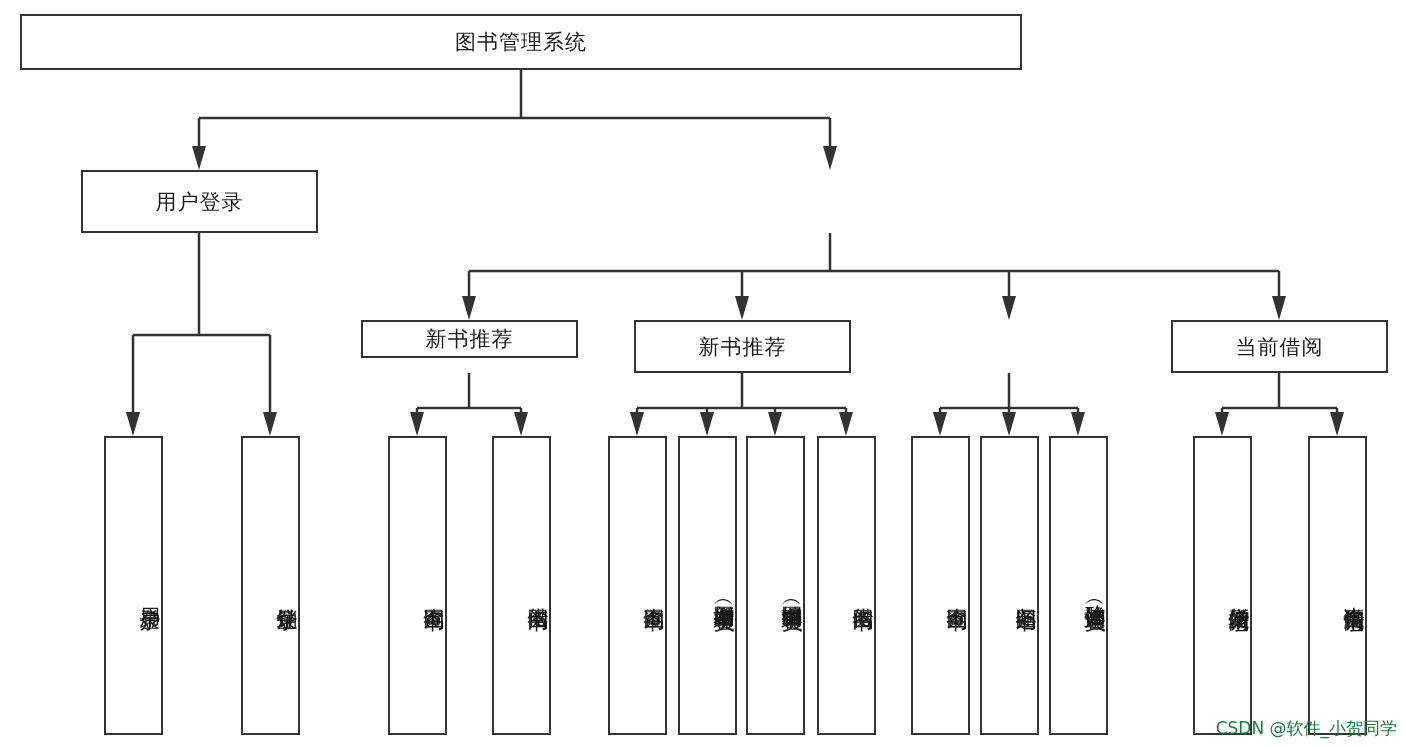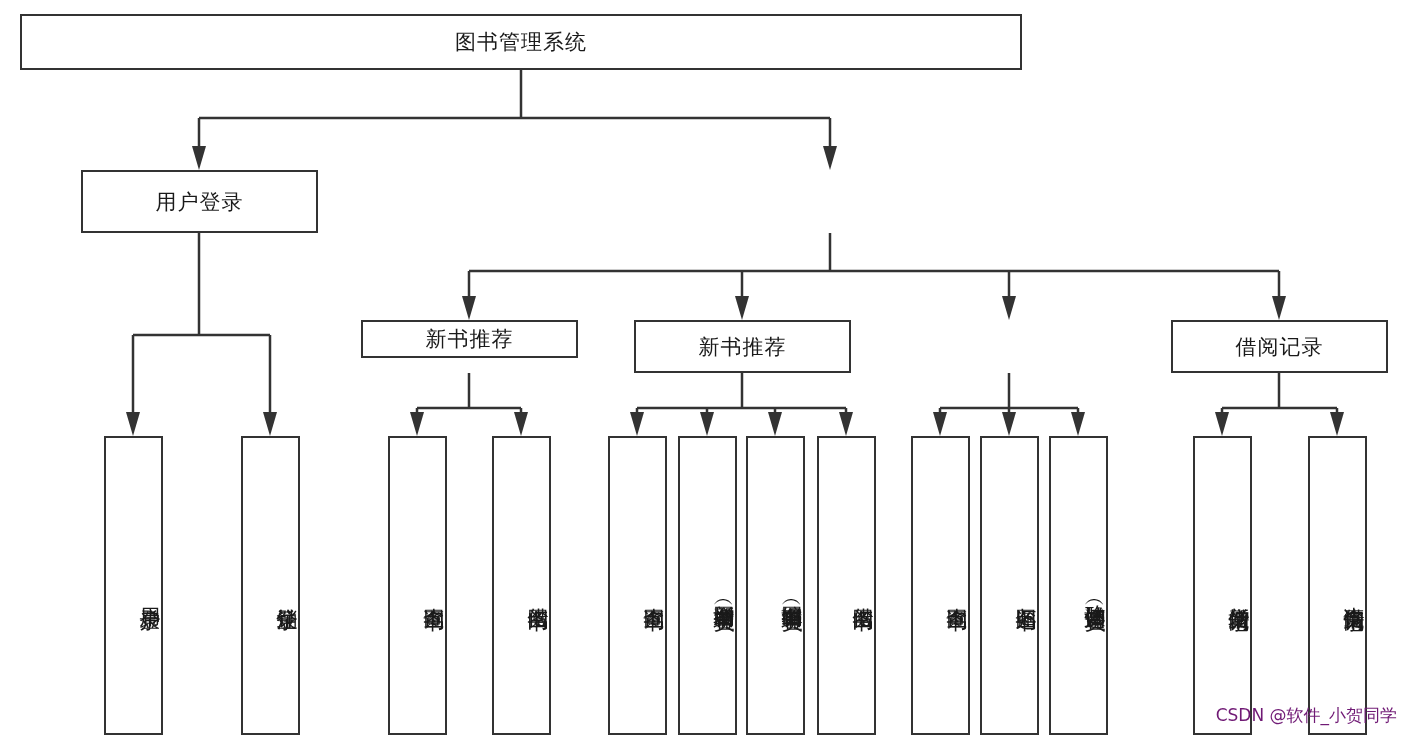--- a/index.html
+++ b/index.html
@@ -48,23 +48,23 @@
     justify-content: center;
   }
   .node.vert .vlabel {
     writing-mode: vertical-rl;
     text-orientation: upright;
     white-space: nowrap;
   }
   .watermark {
     position: absolute;
     right: 8px;
-    bottom: 20px;
+    bottom: 7px;
     font-size: 17px;
-    color: #701a75;
+    color: #15803d;
     white-space: nowrap;
     font-family: "DejaVu Sans", "Liberation Sans", sans-serif;
     margin-left: 36px;
   }
 </style>
 </head>
 <body>
 
 <div id="canvas">
 
@@ -149,21 +149,21 @@
     <span>用户登录</span>
   </div>
 
   <div class="node horiz" style="left:361px; top:320px; width:217px; height:38px;">
     <span>新书推荐</span>
   </div>
   <div class="node horiz" style="left:634px; top:320px; width:217px; height:53px;">
     <span>新书推荐</span>
   </div>
   <div class="node horiz" style="left:1171px; top:320px; width:217px; height:53px;">
-    <span>借阅记录</span>
+    <span>当前借阅</span>
   </div>
 
   <div class="node vert" style="left:104px; top:436px; width:59px; height:299px;">
     <span class="vlabel">用户登录</span>
   </div>
   <div class="node vert" style="left:241px; top:436px; width:59px; height:299px;">
     <span class="vlabel">注销登录</span>
   </div>
 
   <div class="node vert" style="left:388px; top:436px; width:59px; height:299px;">

